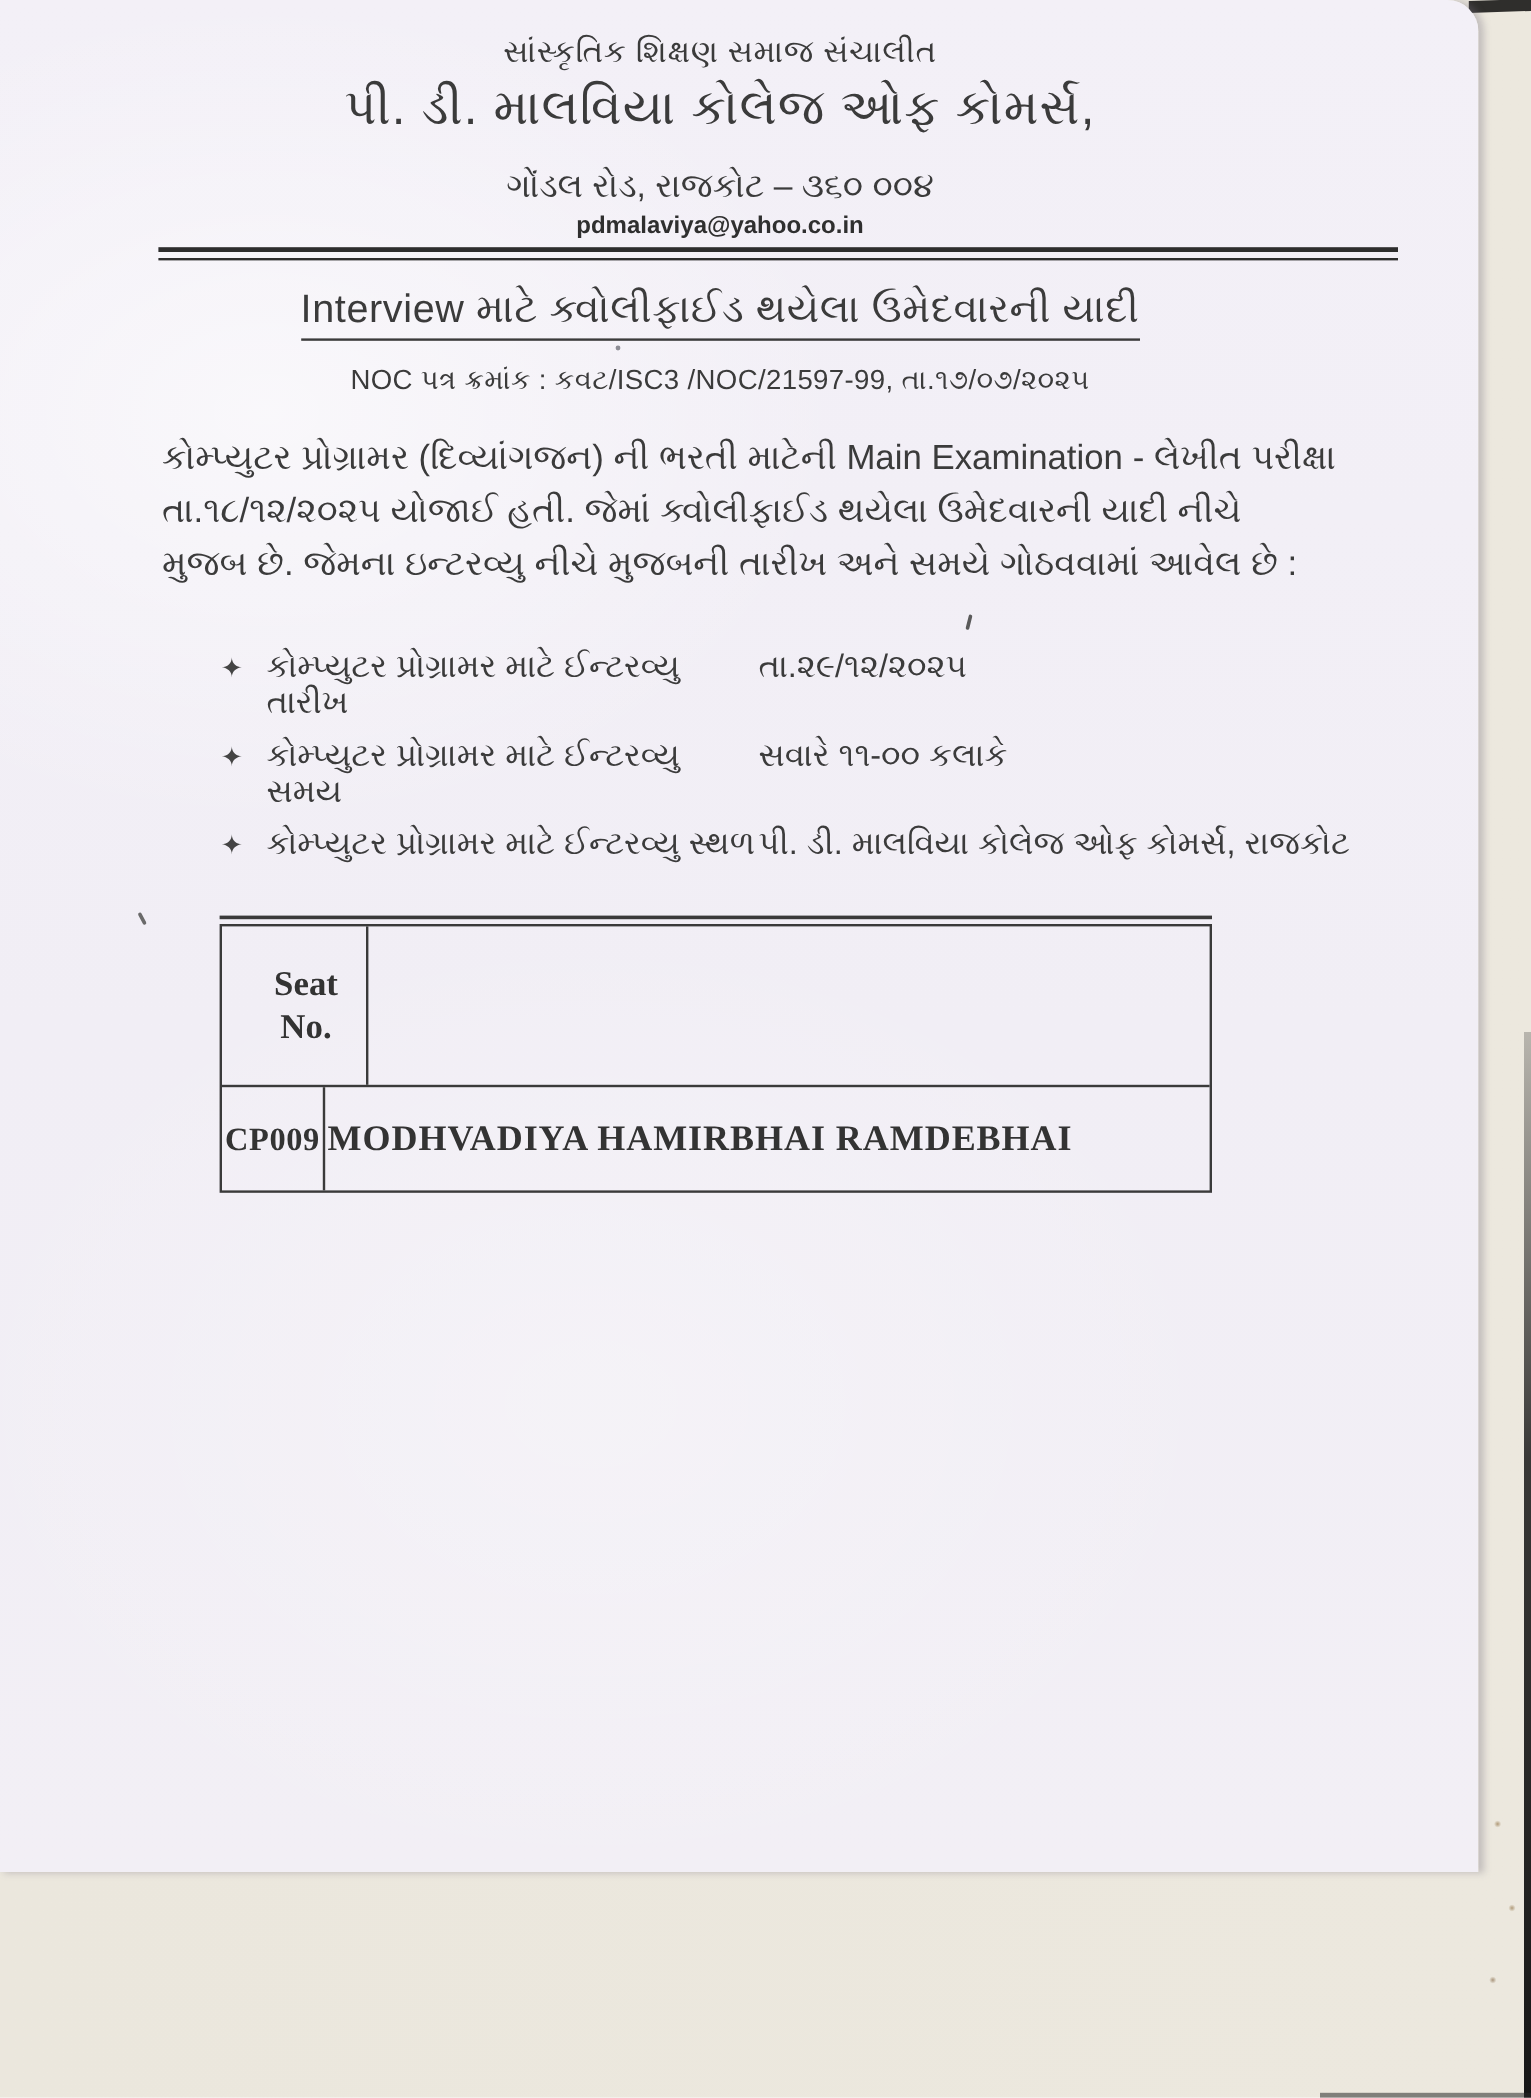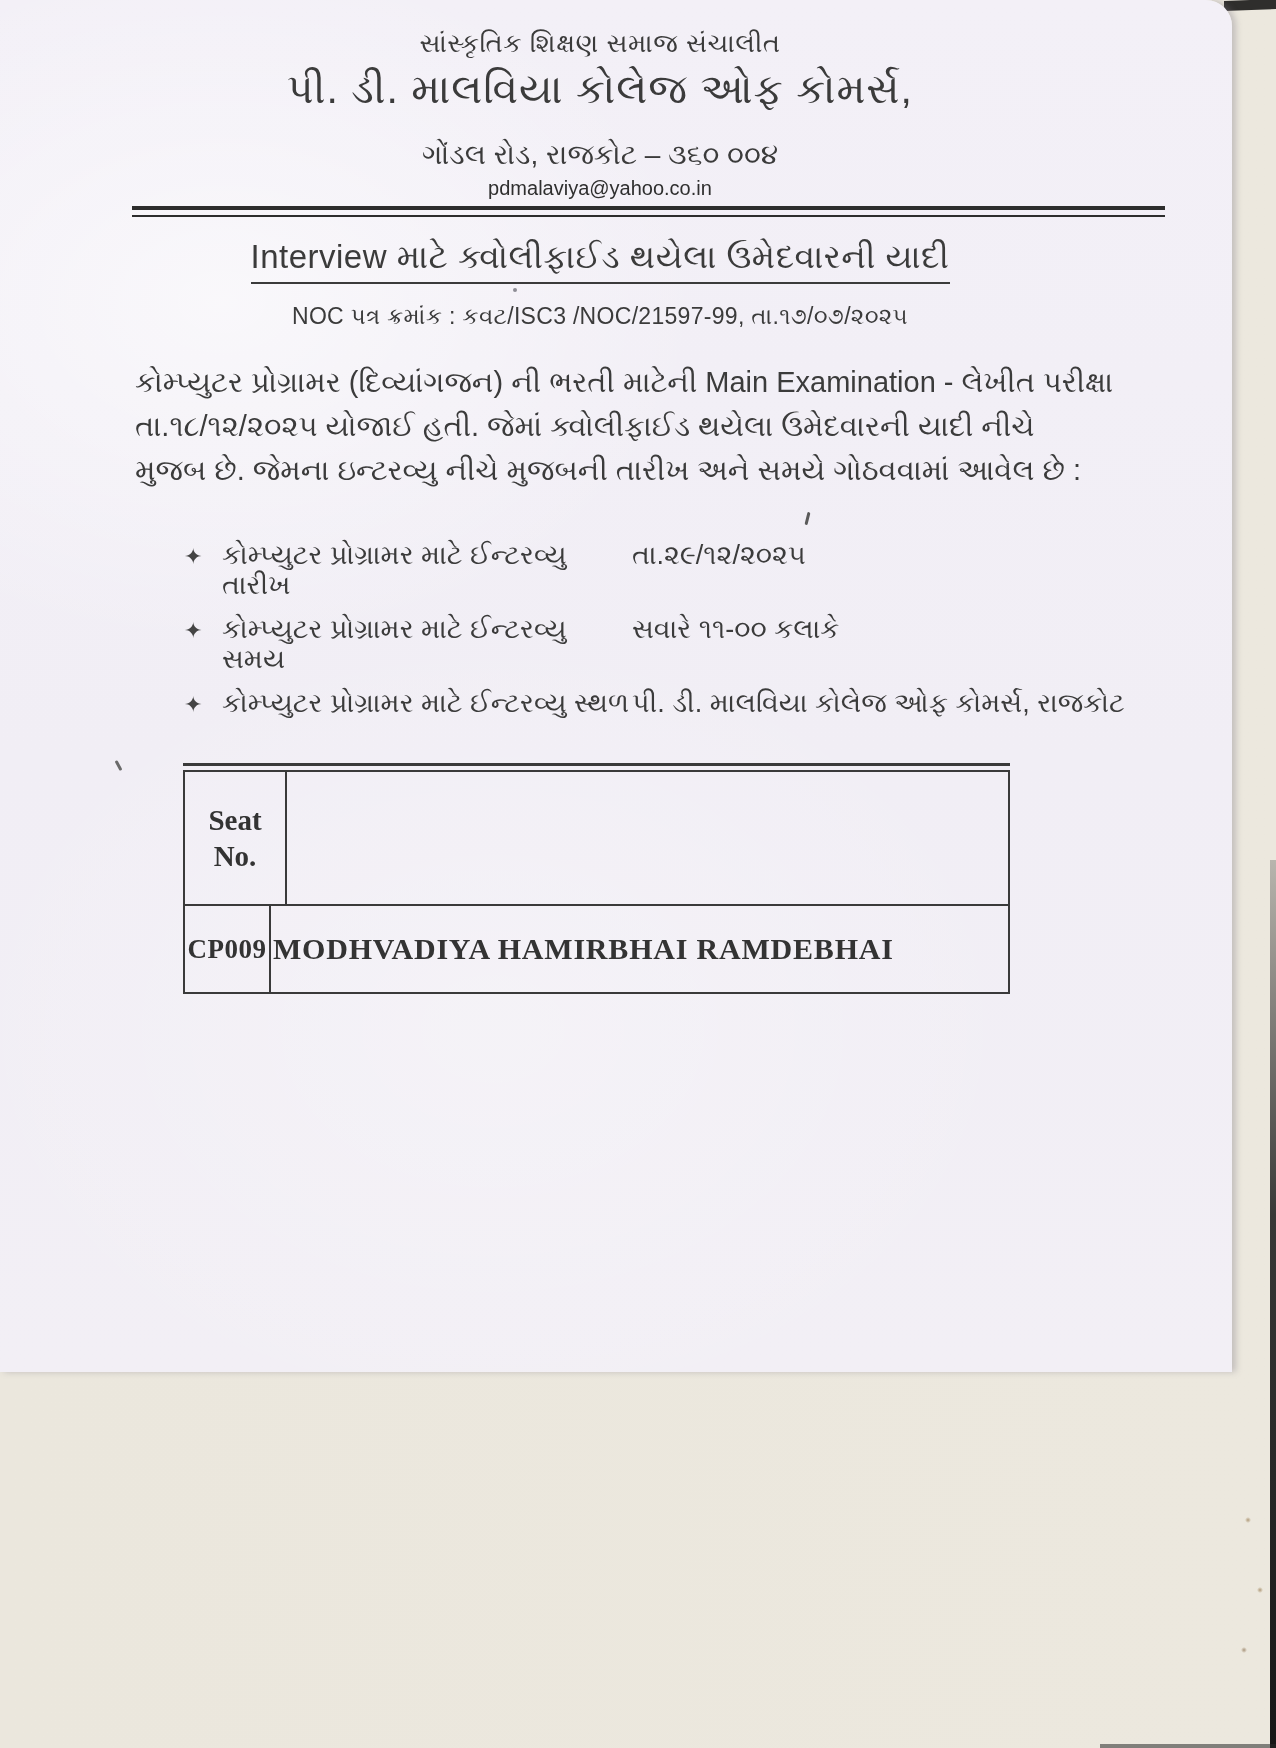--- a/index.html
+++ b/index.html
@@ -8,21 +8,21 @@
     overflow: hidden;
     font-family: "Liberation Sans", "DejaVu Sans", sans-serif;
   }
   .scan-bed {
     position: absolute; inset: 0;
     background: linear-gradient(90deg, #ebe7dd 0%, #ece8de 100%);
   }
   
   .paper {
     position: absolute; left: 0; top: 0;
-    width: 1232px; height: 1372px;
+    width: 1232px; height: 1560px;
     background:
       radial-gradient(ellipse 700px 500px at 18% 22%, rgba(255,255,255,0.55), rgba(255,255,255,0) 70%),
       radial-gradient(ellipse 800px 600px at 40% 75%, rgba(255,255,255,0.25), rgba(255,255,255,0) 70%),
       linear-gradient(180deg, #f3f0f7 0%, #f1eef5 55%, #f2eff5 100%);
     border-top-right-radius: 26px;
     box-shadow: 4px 0 6px rgba(120,115,130,0.35);
     color: #3b3b3b;
   }
   
   .edge-top-right {
@@ -52,21 +52,21 @@
   .mark-comma { left: 117px; top: 760px; width: 3px; height: 11px; transform: rotate(-28deg); background:#6a6a6a; }
   .mark-dot-title { left: 513px; top: 288px; width: 4px; height: 4px; border-radius: 50%; background:#8d8d95; }
 
   
   .content { position: absolute; left: 0; top: 0; width: 1200px; }
   .center { text-align: center; }
 
   .society   { position: absolute; top: 28px;  width: 100%; font-size: 26px; letter-spacing: 0.5px; }
   .college   { position: absolute; top: 66px;  width: 100%; font-size: 41px; letter-spacing: 1px; }
   .address   { position: absolute; top: 139px; width: 100%; font-size: 28px; }
-  .email     { position: absolute; top: 177px; width: 100%; font-size: 20px; font-weight: normal; color: #2f2f2f; }
+  .email     { position: absolute; top: 177px; width: 100%; font-size: 20px; font-weight: bold; color: #2f2f2f; }
 
   .double-rule {
     position: absolute; top: 206px; left: 132px; width: 1033px; height: 5px;
     border-top: 4px solid #2d2d2d;
     border-bottom: 2px solid #2d2d2d;
   }
 
   .doc-title { position: absolute; top: 238px; width: 100%; font-size: 33px; }
   .doc-title span {
     display: inline-block;
@@ -102,21 +102,21 @@
   .cell-seat {
     width: 84px; flex: 0 0 84px;
     border-right: 2px solid #3a3a3a;
     display: flex; align-items: center; justify-content: center;
     text-align: center;
   }
   .cell-name {
     flex: 1;
     display: flex; align-items: center;
   }
-  .trow.header .cell-seat { font-size: 29px; line-height: 1.25; padding: 0 8px; }
+  .trow.header .cell-seat { font-size: 29px; line-height: 1.25; padding: 0 8px; margin-left: 20px; }
   .trow.header .cell-name { justify-content: center; font-size: 29px; }
   .trow.data .cell-seat { font-size: 27px; letter-spacing: 0.5px; }
   .trow.data .cell-name { justify-content: flex-start; padding-left: 2px; font-size: 30px; letter-spacing: 0.8px; }
 </style>
 </head>
 <body>
 
 <div class="scan-bed">
   <div class="backing-speckles"></div>
   <div class="edge-top-right"></div>

